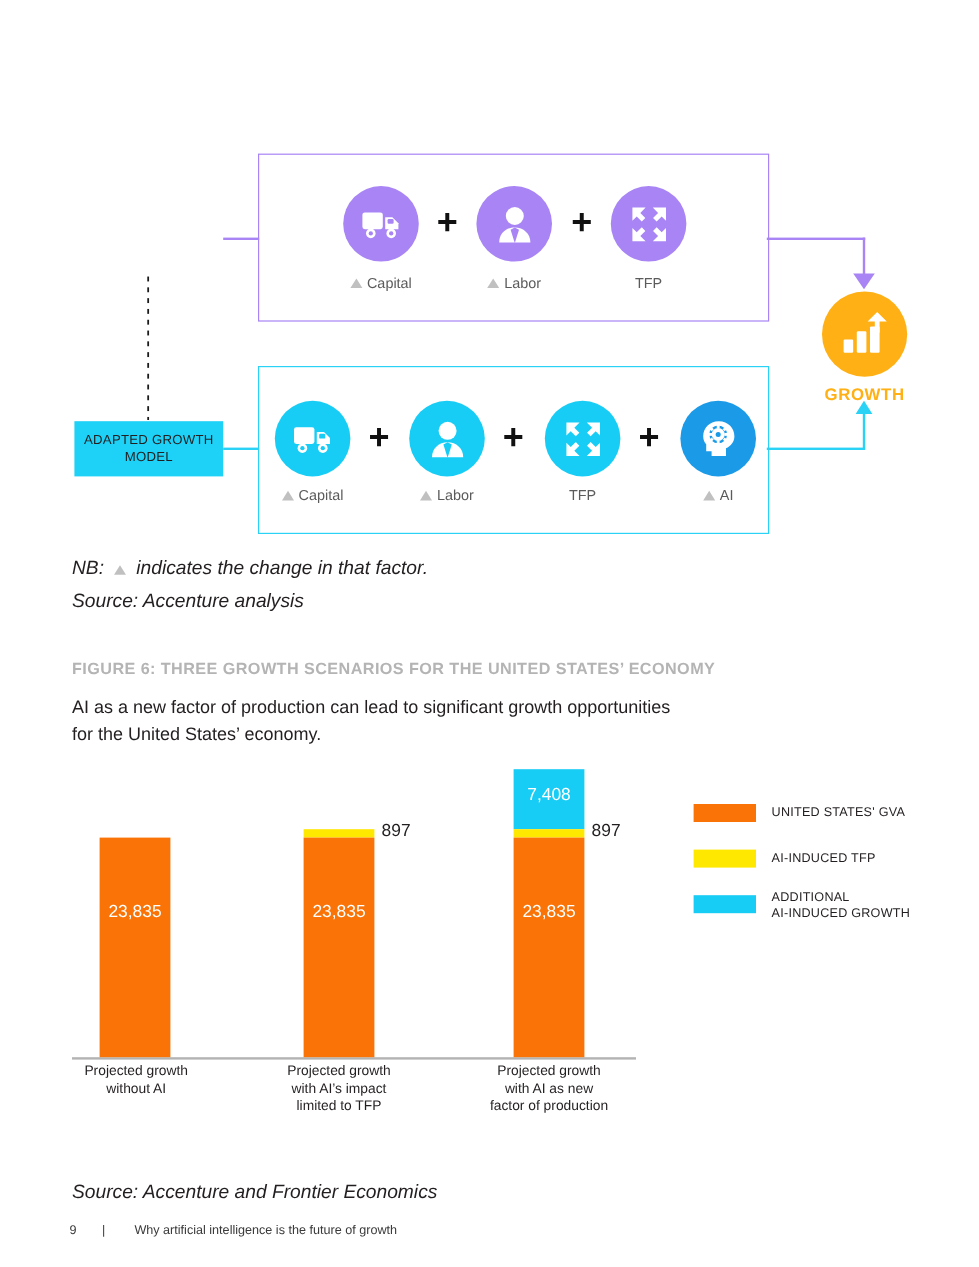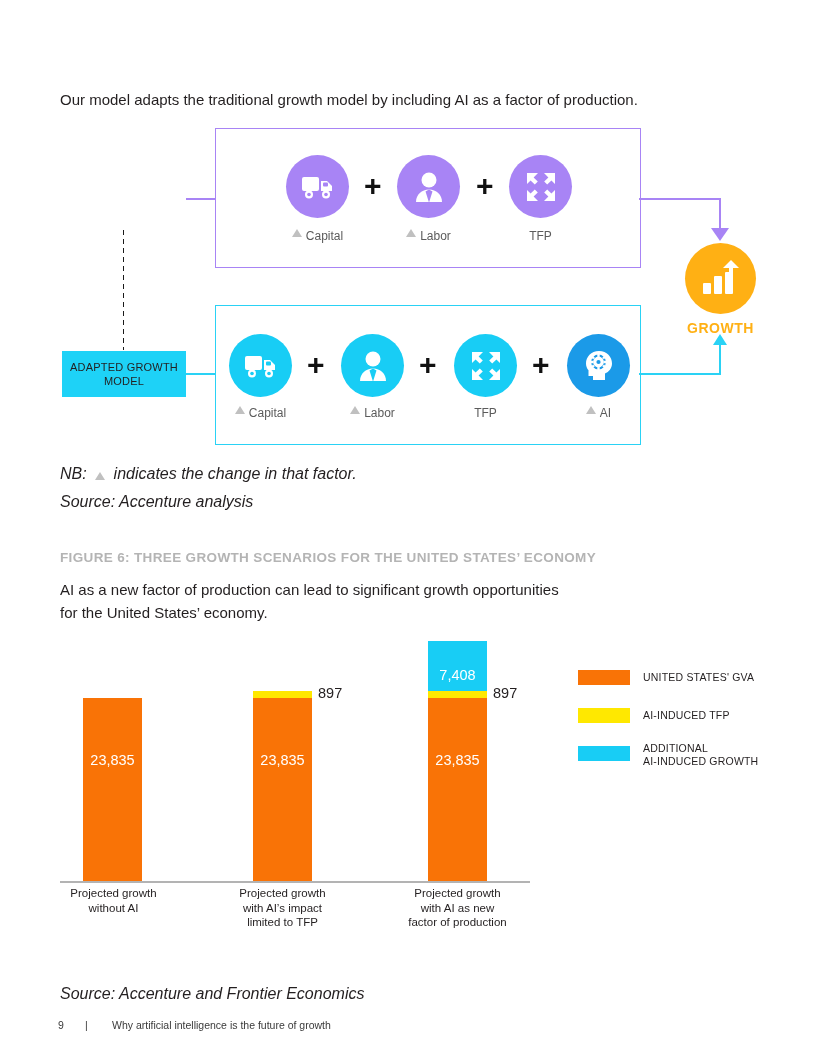--- a/index.html
+++ b/index.html
@@ -64,21 +64,21 @@
   .ic-purple{background:#a884f5;}
   .ic-cyan{background:#18cdf5;}
   .ic-blue{background:#1b9ae8;}
   .ic-orange{background:#ffb014;}
 
   .icon-caption{
     position:absolute;
     font-size:12px;
     color:#5b5b5b;
     white-space:nowrap;
-    display:flex;align-items:flex-start;gap:4px;
+    display:flex;align-items:center;gap:4px;
   }
   .tri-sm{
     width:0;height:0;
     border-left:5px solid transparent;
     border-right:5px solid transparent;
     border-bottom:8px solid #c0c0c0;
     display:inline-block;
     vertical-align:-1px;
   }
   .plus{
@@ -172,21 +172,20 @@
     font-size:10.5px;
     color:#3a3a3a;
     white-space:nowrap;
   }
 </style>
 </head>
 <body>
 
 <div class="page">
 
-  <div class="fig-intro" style="left:60px;top:88px;width:700px;">Our model adapts the traditional growth model by including AI as a factor of production.</div>
 
   <div class="group-frame frame-trad" style="left:215px;top:128px;width:424px;height:138px;"></div>
 
   <div class="group-frame frame-adapt" style="left:215px;top:305px;width:424px;height:138px;"></div>
 
 
   <div class="model-box box-adapted" style="left:62px;top:351px;width:124px;height:46px;">ADAPTED GROWTH
 MODEL</div>
 
   <div class="dotline" style="left:122px;top:228px;height:122px;"></div>
@@ -354,21 +353,21 @@
 
     <div class="bar-seg seg-tfp" style="left:193px;top:61px;width:59px;height:7px;"></div>
     <div class="bar-seg seg-gva" style="left:193px;top:68px;width:59px;height:183px;"></div>
     <div class="bar-inner-label" style="left:193px;top:122px;width:59px;">23,835</div>
     <div class="bar-outer-label" style="left:258px;top:55px;">897</div>
     <div class="cat-label" style="left:157px;top:256px;width:131px;">Projected growth
 with AI’s impact
 limited to TFP</div>
 
     <div class="bar-seg seg-add" style="left:368px;top:11px;width:59px;height:50px;"></div>
-    <div class="bar-inner-label" style="left:368px;top:25px;width:59px;margin-top:12px;">7,408</div>
+    <div class="bar-inner-label" style="left:368px;top:25px;width:59px;">7,408</div>
     <div class="bar-seg seg-tfp" style="left:368px;top:61px;width:59px;height:7px;"></div>
     <div class="bar-seg seg-gva" style="left:368px;top:68px;width:59px;height:183px;"></div>
     <div class="bar-inner-label" style="left:368px;top:122px;width:59px;">23,835</div>
     <div class="bar-outer-label" style="left:433px;top:55px;">897</div>
     <div class="cat-label" style="left:332px;top:256px;width:131px;">Projected growth
 with AI as new
 factor of production</div>
   </div>
 
   <div class="legend-swatch" style="left:578px;top:670px;background:#f97306;"></div>

